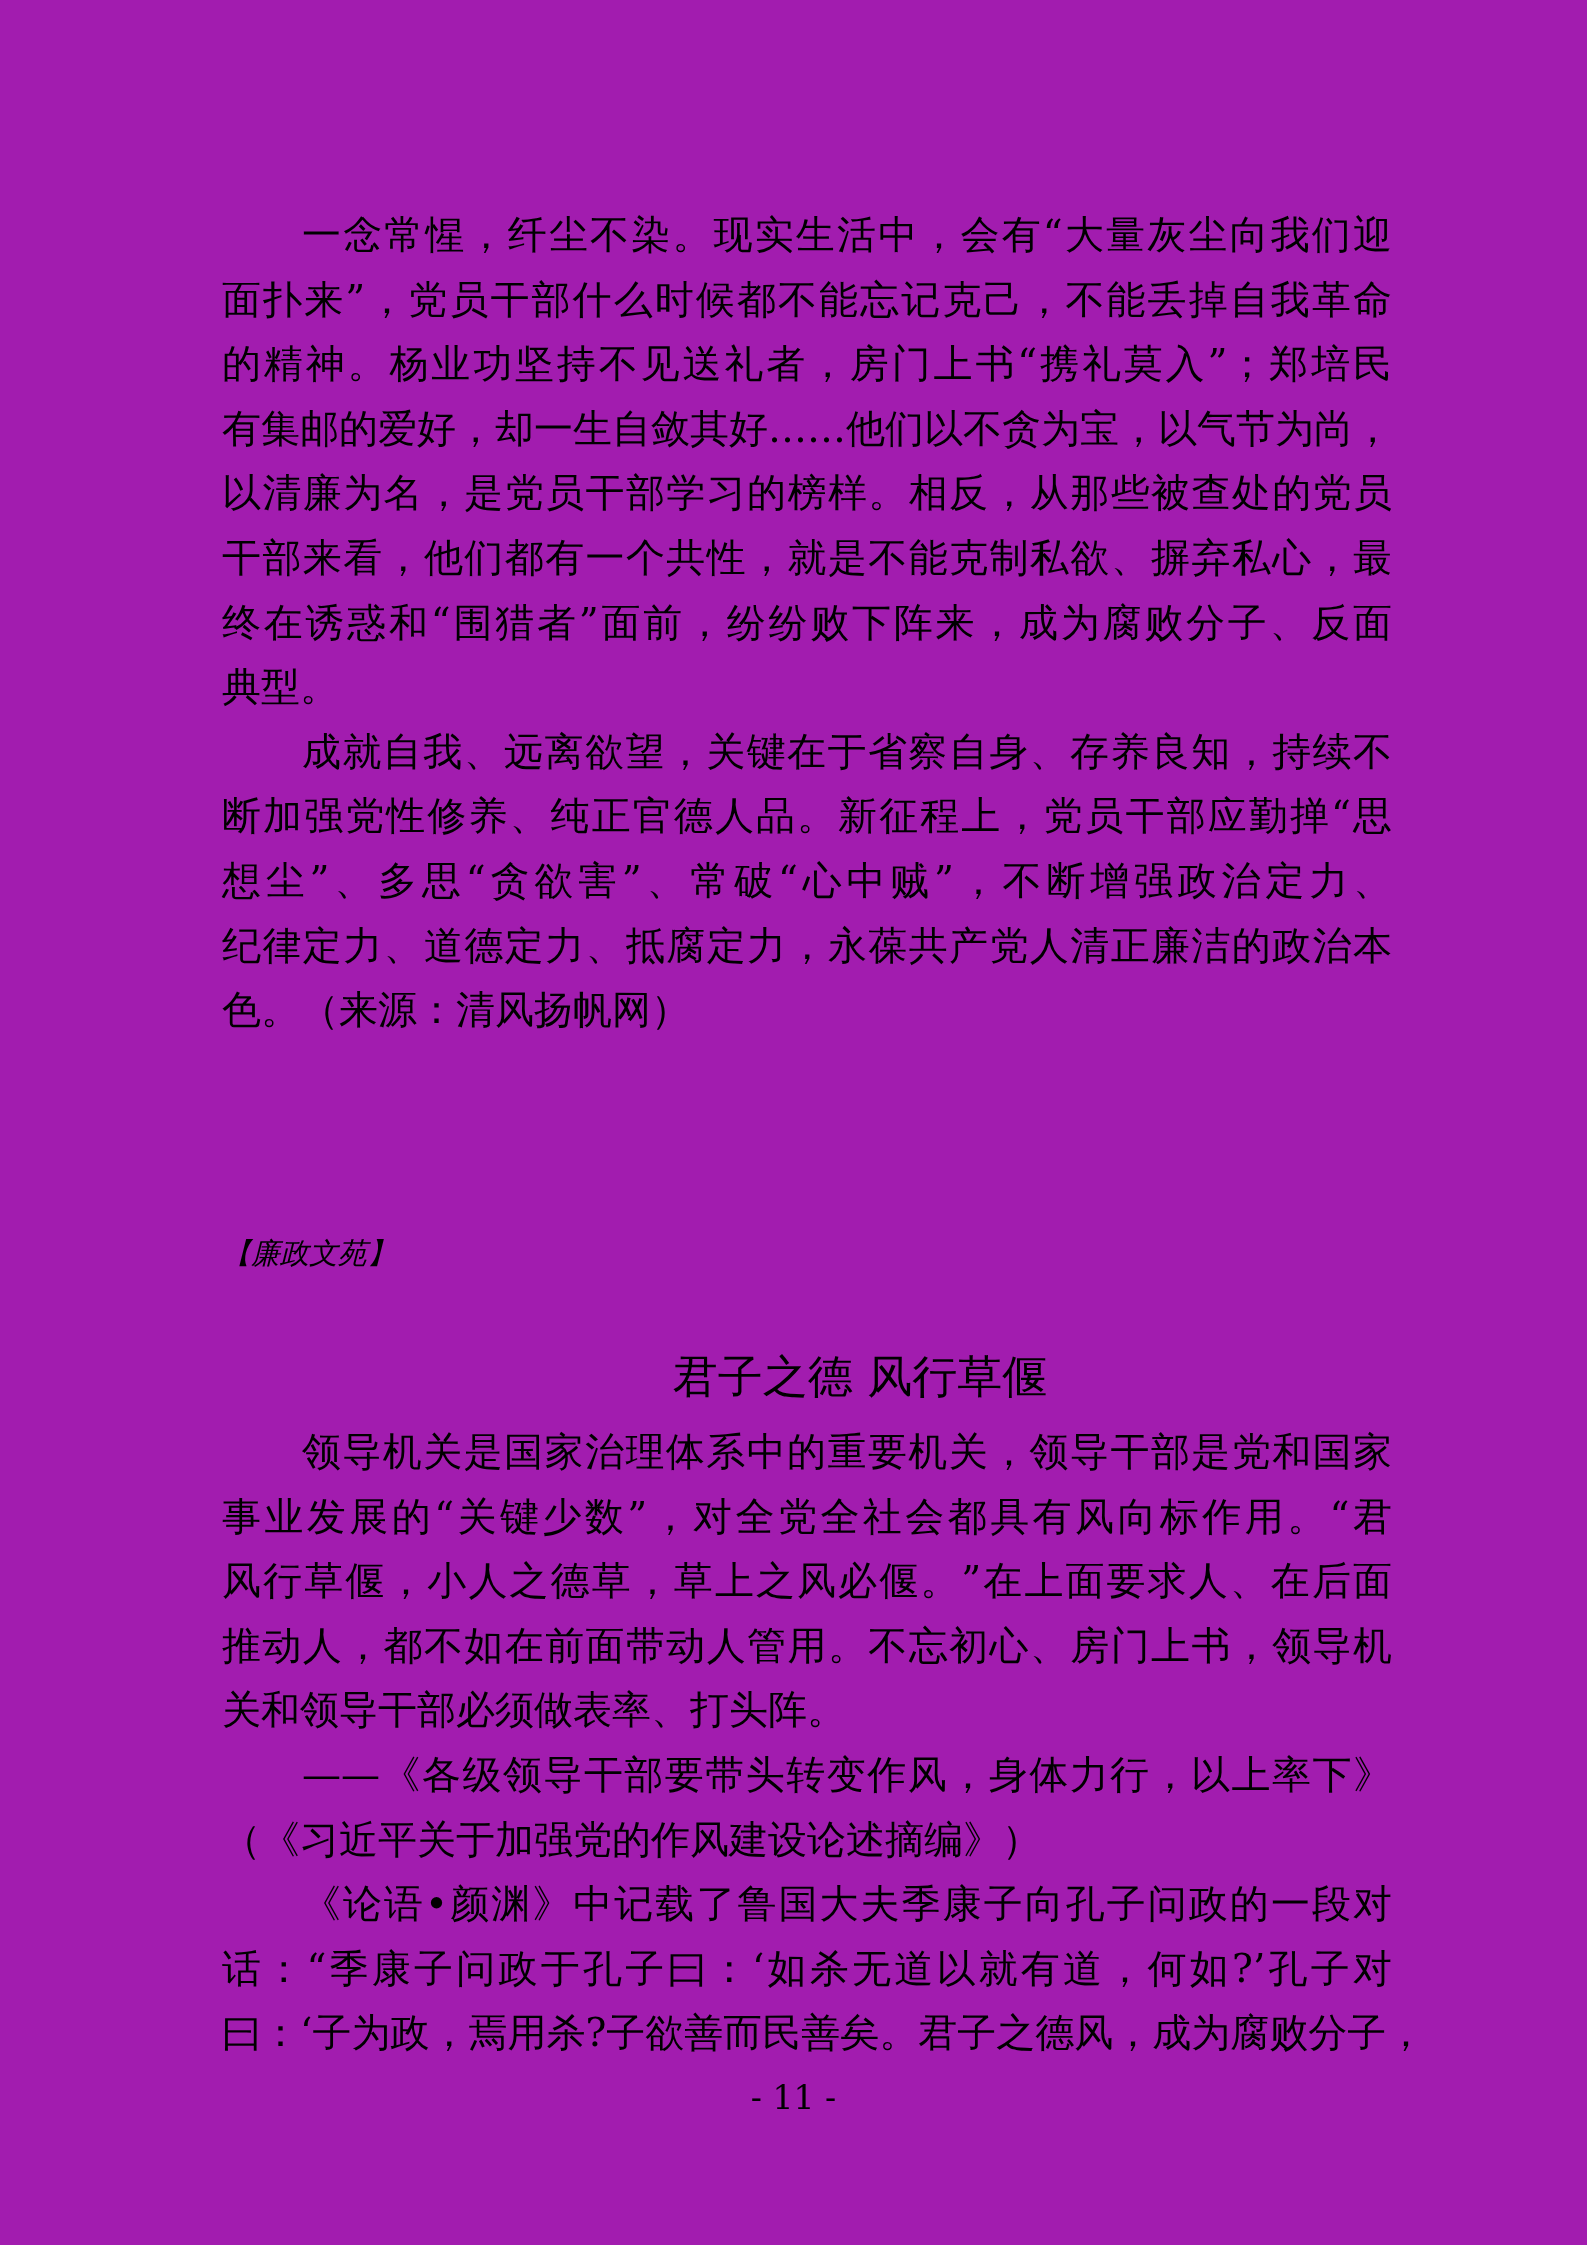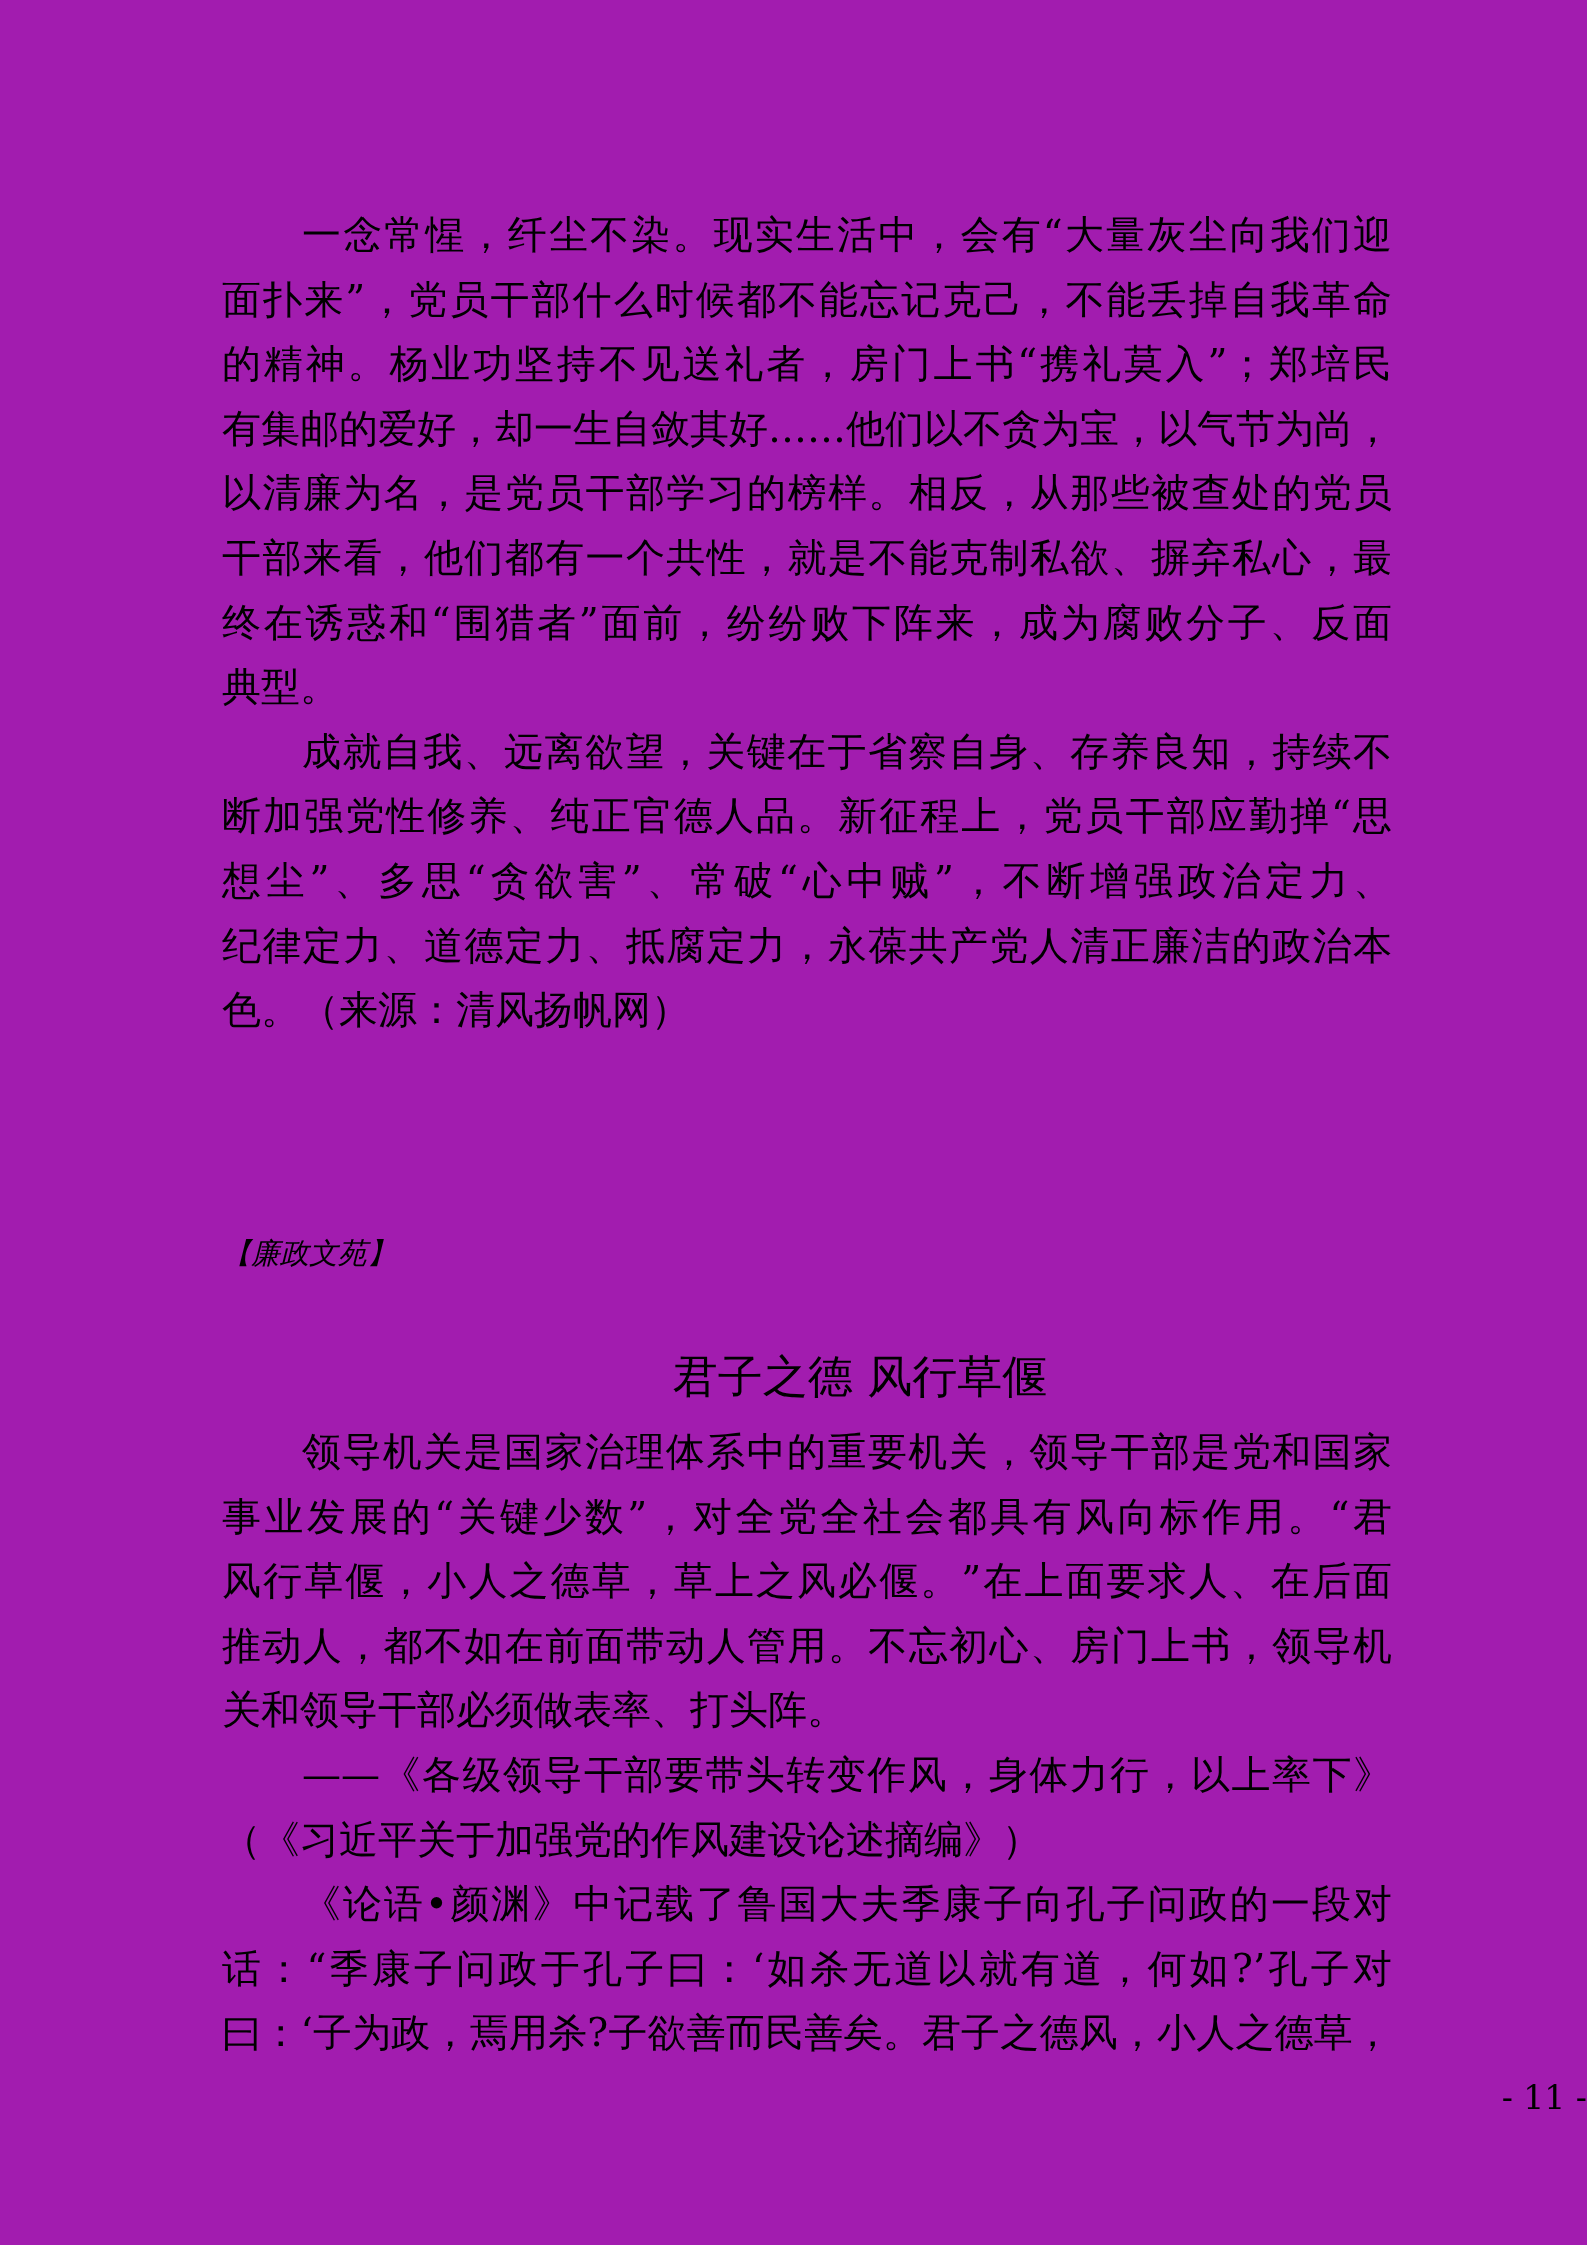--- a/index.html
+++ b/index.html
@@ -55,21 +55,21 @@
     font-weight: normal;
     padding-left: 106px;
     box-sizing: border-box;
     white-space: nowrap;
   }
   .page-number {
     position: absolute;
     left: 0;
     top: 2078px;
     width: 1587px;
-    text-align: right;
+    text-align: center;
     font-size: 33px;
     line-height: 40px;
   }
 </style>
 </head>
 <body>
 
 <div class="page">
 
   <div class="flow" id="flow-top">
@@ -95,18 +95,18 @@
   <div class="flow" id="flow-bottom">
       <div class="line indent">领导机关是国家治理体系中的重要机关，领导干部是党和国家</div>
       <div class="line">事业发展的“关键少数”，对全党全社会都具有风向标作用。“君</div>
       <div class="line">风行草偃，小人之德草，草上之风必偃。”在上面要求人、在后面</div>
       <div class="line">推动人，都不如在前面带动人管用。不忘初心、房门上书，领导机</div>
       <div class="line end">关和领导干部必须做表率、打头阵。</div>
       <div class="line indent">——《各级领导干部要带头转变作风，身体力行，以上率下》</div>
       <div class="line end">（《习近平关于加强党的作风建设论述摘编》）</div>
       <div class="line indent">《论语•颜渊》中记载了鲁国大夫季康子向孔子问政的一段对</div>
       <div class="line">话：“季康子问政于孔子曰：‘如杀无道以就有道，何如?’孔子对</div>
-      <div class="line">曰：‘子为政，焉用杀?子欲善而民善矣。君子之德风，小人之德草，</div>
+      <div class="line">曰：‘子为政，焉用杀?子欲善而民善矣。君子之德风，成为腐败分子，</div>
     </div>
 
   <div class="page-number">- 11 -</div>
 
 </div>
 
 </body></html>

